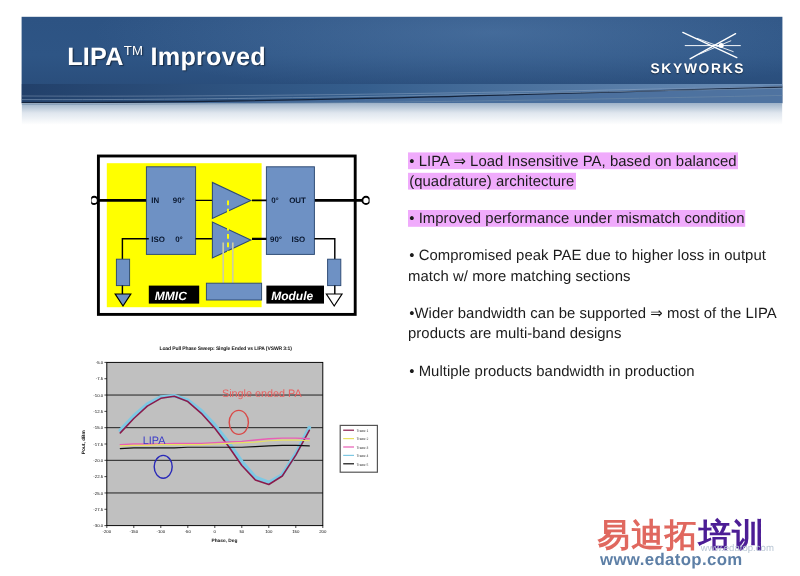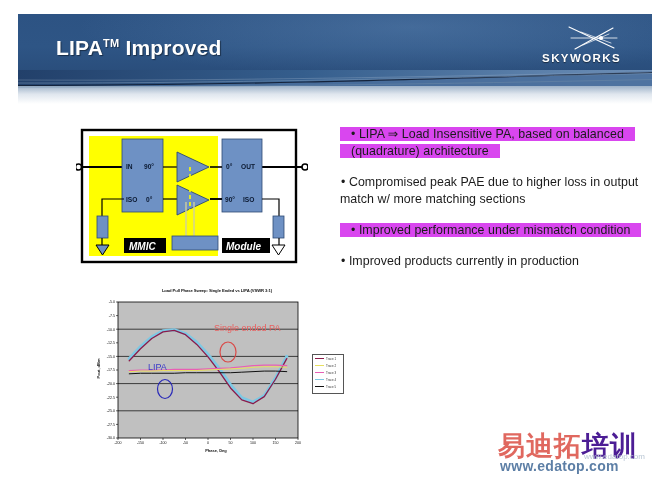--- a/index.html
+++ b/index.html
@@ -47,21 +47,21 @@
     top: 22px;
     color: #ffffff;
     font-size: 21px;
     font-weight: bold;
     letter-spacing: 0.2px;
     text-shadow: 1px 1px 1px rgba(0,0,0,0.45);
     white-space: nowrap;
   }
   #header-title sup {
     font-size: 11px;
-    font-weight: bold;
+    font-weight: normal;
     vertical-align: super;
   }
 
   
   #brand {
     position: absolute;
     right: 29px;
     top: 10px;
     width: 108px;
     height: 52px;
@@ -112,33 +112,33 @@
     width: 318px;
   }
   .bullet {
     font-size: 12.4px;
     color: #1b1b1b;
     line-height: 17px;
     margin-bottom: 14px;
     letter-spacing: 0.05px;
   }
   .bullet.hl span.t {
-    background: #d946ef;
+    background: #f0abfc;
     box-decoration-break: clone;
     -webkit-box-decoration-break: clone;
-    padding: 0 11px;
+    padding: 0 1px;
   }
   .bullet span.t {
     padding: 0 1px;
   }
 
   
   #chart {
     position: absolute;
-    left: 96px;
+    left: 67px;
     top: 288px;
     width: 242px;
     height: 178px;
   }
   #chart-title {
     position: absolute;
     left: 46px;
     top: 0px;
     width: 150px;
     text-align: center;
@@ -351,23 +351,24 @@
 
     <rect x="48" y="112" width="42" height="15" fill="#000000"></rect>
     <text x="53" y="124" font-family="'Liberation Sans',sans-serif" font-size="10" font-weight="bold" font-style="italic" fill="#ffffff">MMIC</text>
 
     <rect x="146" y="112" width="48" height="15" fill="#000000"></rect>
     <text x="150" y="124" font-family="'Liberation Sans',sans-serif" font-size="10" font-weight="bold" font-style="italic" fill="#ffffff">Module</text>
   </svg>
 
   <div id="bullets">
     <div class="bullet hl"><span class="t">• LIPA ⇒ Load Insensitive PA, based on balanced (quadrature) architecture</span></div>
+    <div class="bullet hl"><span class="t">• Improved performance under mismatch condition</span></div>
     <div class="bullet"><span class="t">• Compromised peak PAE due to higher loss in output match w/ more matching sections</span></div>
-    <div class="bullet hl"><span class="t">• Improved performance under mismatch condition</span></div>
-    <div class="bullet"><span class="t">• Improved products currently in production</span></div>
+    <div class="bullet"><span class="t">•Wider bandwidth can be supported ⇒ most of the LIPA products are multi-band designs</span></div>
+    <div class="bullet"><span class="t">• Multiple products bandwidth in production</span></div>
   </div>
 
   <div id="chart">
     <div id="chart-title">Load Pull Phase Sweep: Single Ended vs LIPA (VSWR 3:1)</div>
 
     <svg id="chart-svg" viewBox="0 0 242 178" width="242" height="178" style="position:absolute;left:0;top:0;">
 
       <rect id="plot-bg" x="22" y="14" width="180" height="136" fill="#c0c0c0" stroke="#000000" stroke-width="0.8"></rect>
       <g id="gridlines">
           <line x1="22" x2="202" y1="41.2" y2="41.2" stroke="#000000" stroke-width="0.7"></line>

